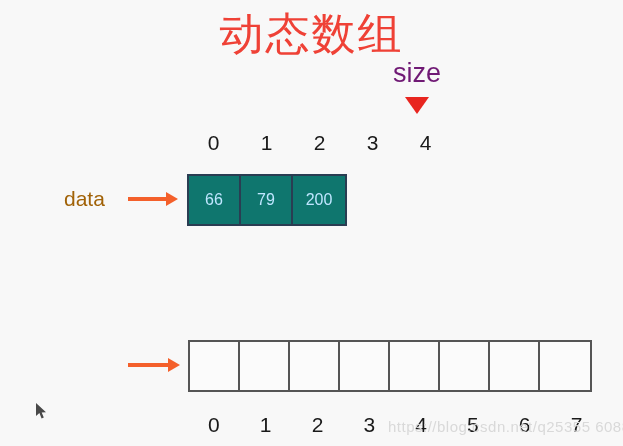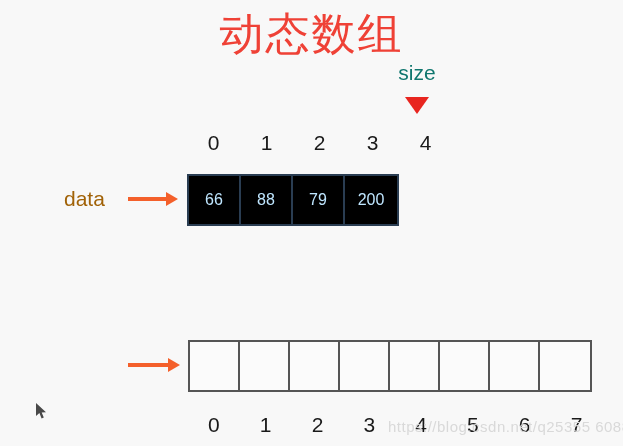--- a/index.html
+++ b/index.html
@@ -35,23 +35,23 @@
     white-space: nowrap;
   }
 
   
   .size-label {
     position: absolute;
     left: 387px;
     top: 60px;
     width: 60px;
     text-align: center;
-    font-size: 21px;
+    font-size: 27px;
     line-height: 26px;
-    color: #0f766e;
+    color: #701a75;
   }
   .size-triangle {
     position: absolute;
     left: 405px;
     top: 97px;
     width: 0;
     height: 0;
     border-left: 12px solid transparent;
     border-right: 12px solid transparent;
     border-top: 17px solid #e8251f;
@@ -95,21 +95,21 @@
 
   
   #data-array {
     left: 187px;
     top: 174px;
     border: 2px solid #2a3d52;
   }
   #data-array .cell {
     width: 52px;
     height: 48px;
-    background: #000000;
+    background: #0f766e;
     border-right: 2px solid #2a3d52;
     color: #bfe6ff;
     font-size: 16px;
     font-family: "Liberation Sans", sans-serif;
   }
   #data-array .cell:last-child { border-right: none; }
 
   
   #newdata-array {
     left: 188px;
@@ -215,21 +215,20 @@
   </div>
 
   <div class="var-label" id="data-label">data</div>
   <div class="arrow" id="data-arrow">
     <div class="shaft"></div>
     <div class="head"></div>
   </div>
 
   <div class="array" id="data-array">
     <div class="cell">66</div>
-    <div class="cell">88</div>
     <div class="cell">79</div>
     <div class="cell">200</div>
   </div>
 
 
   <div class="arrow" id="newdata-arrow">
     <div class="shaft"></div>
     <div class="head"></div>
   </div>
 

